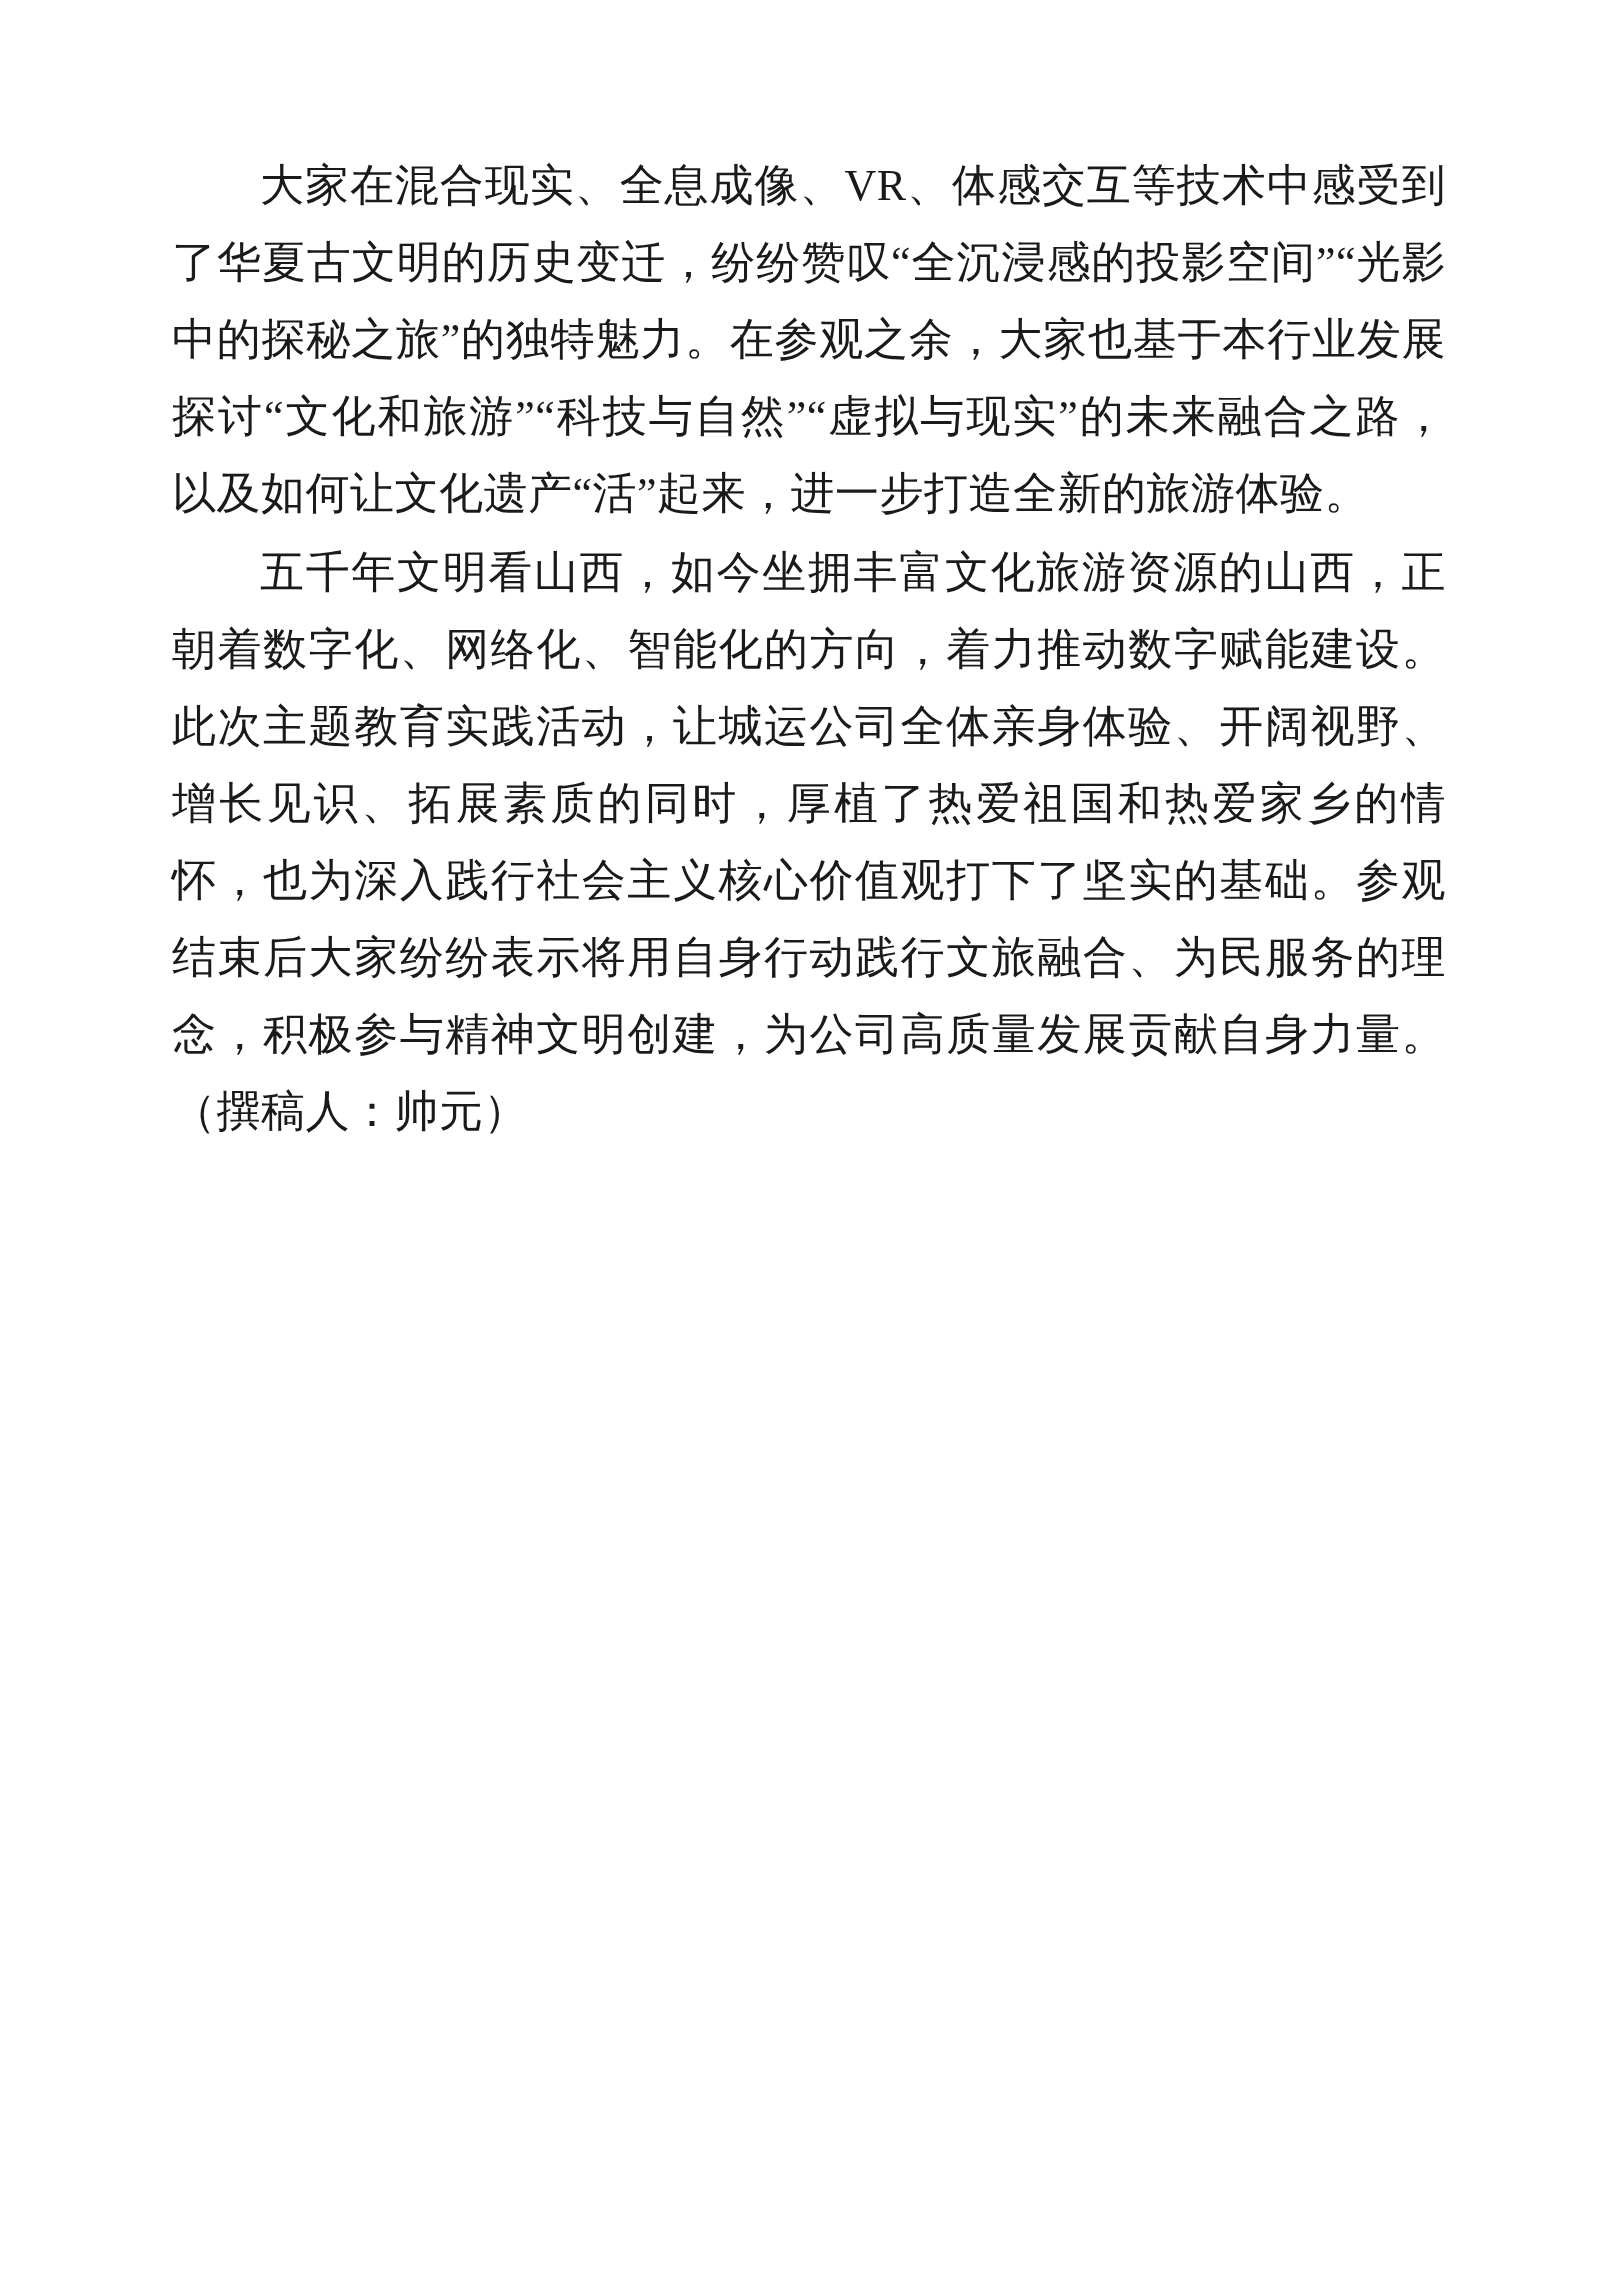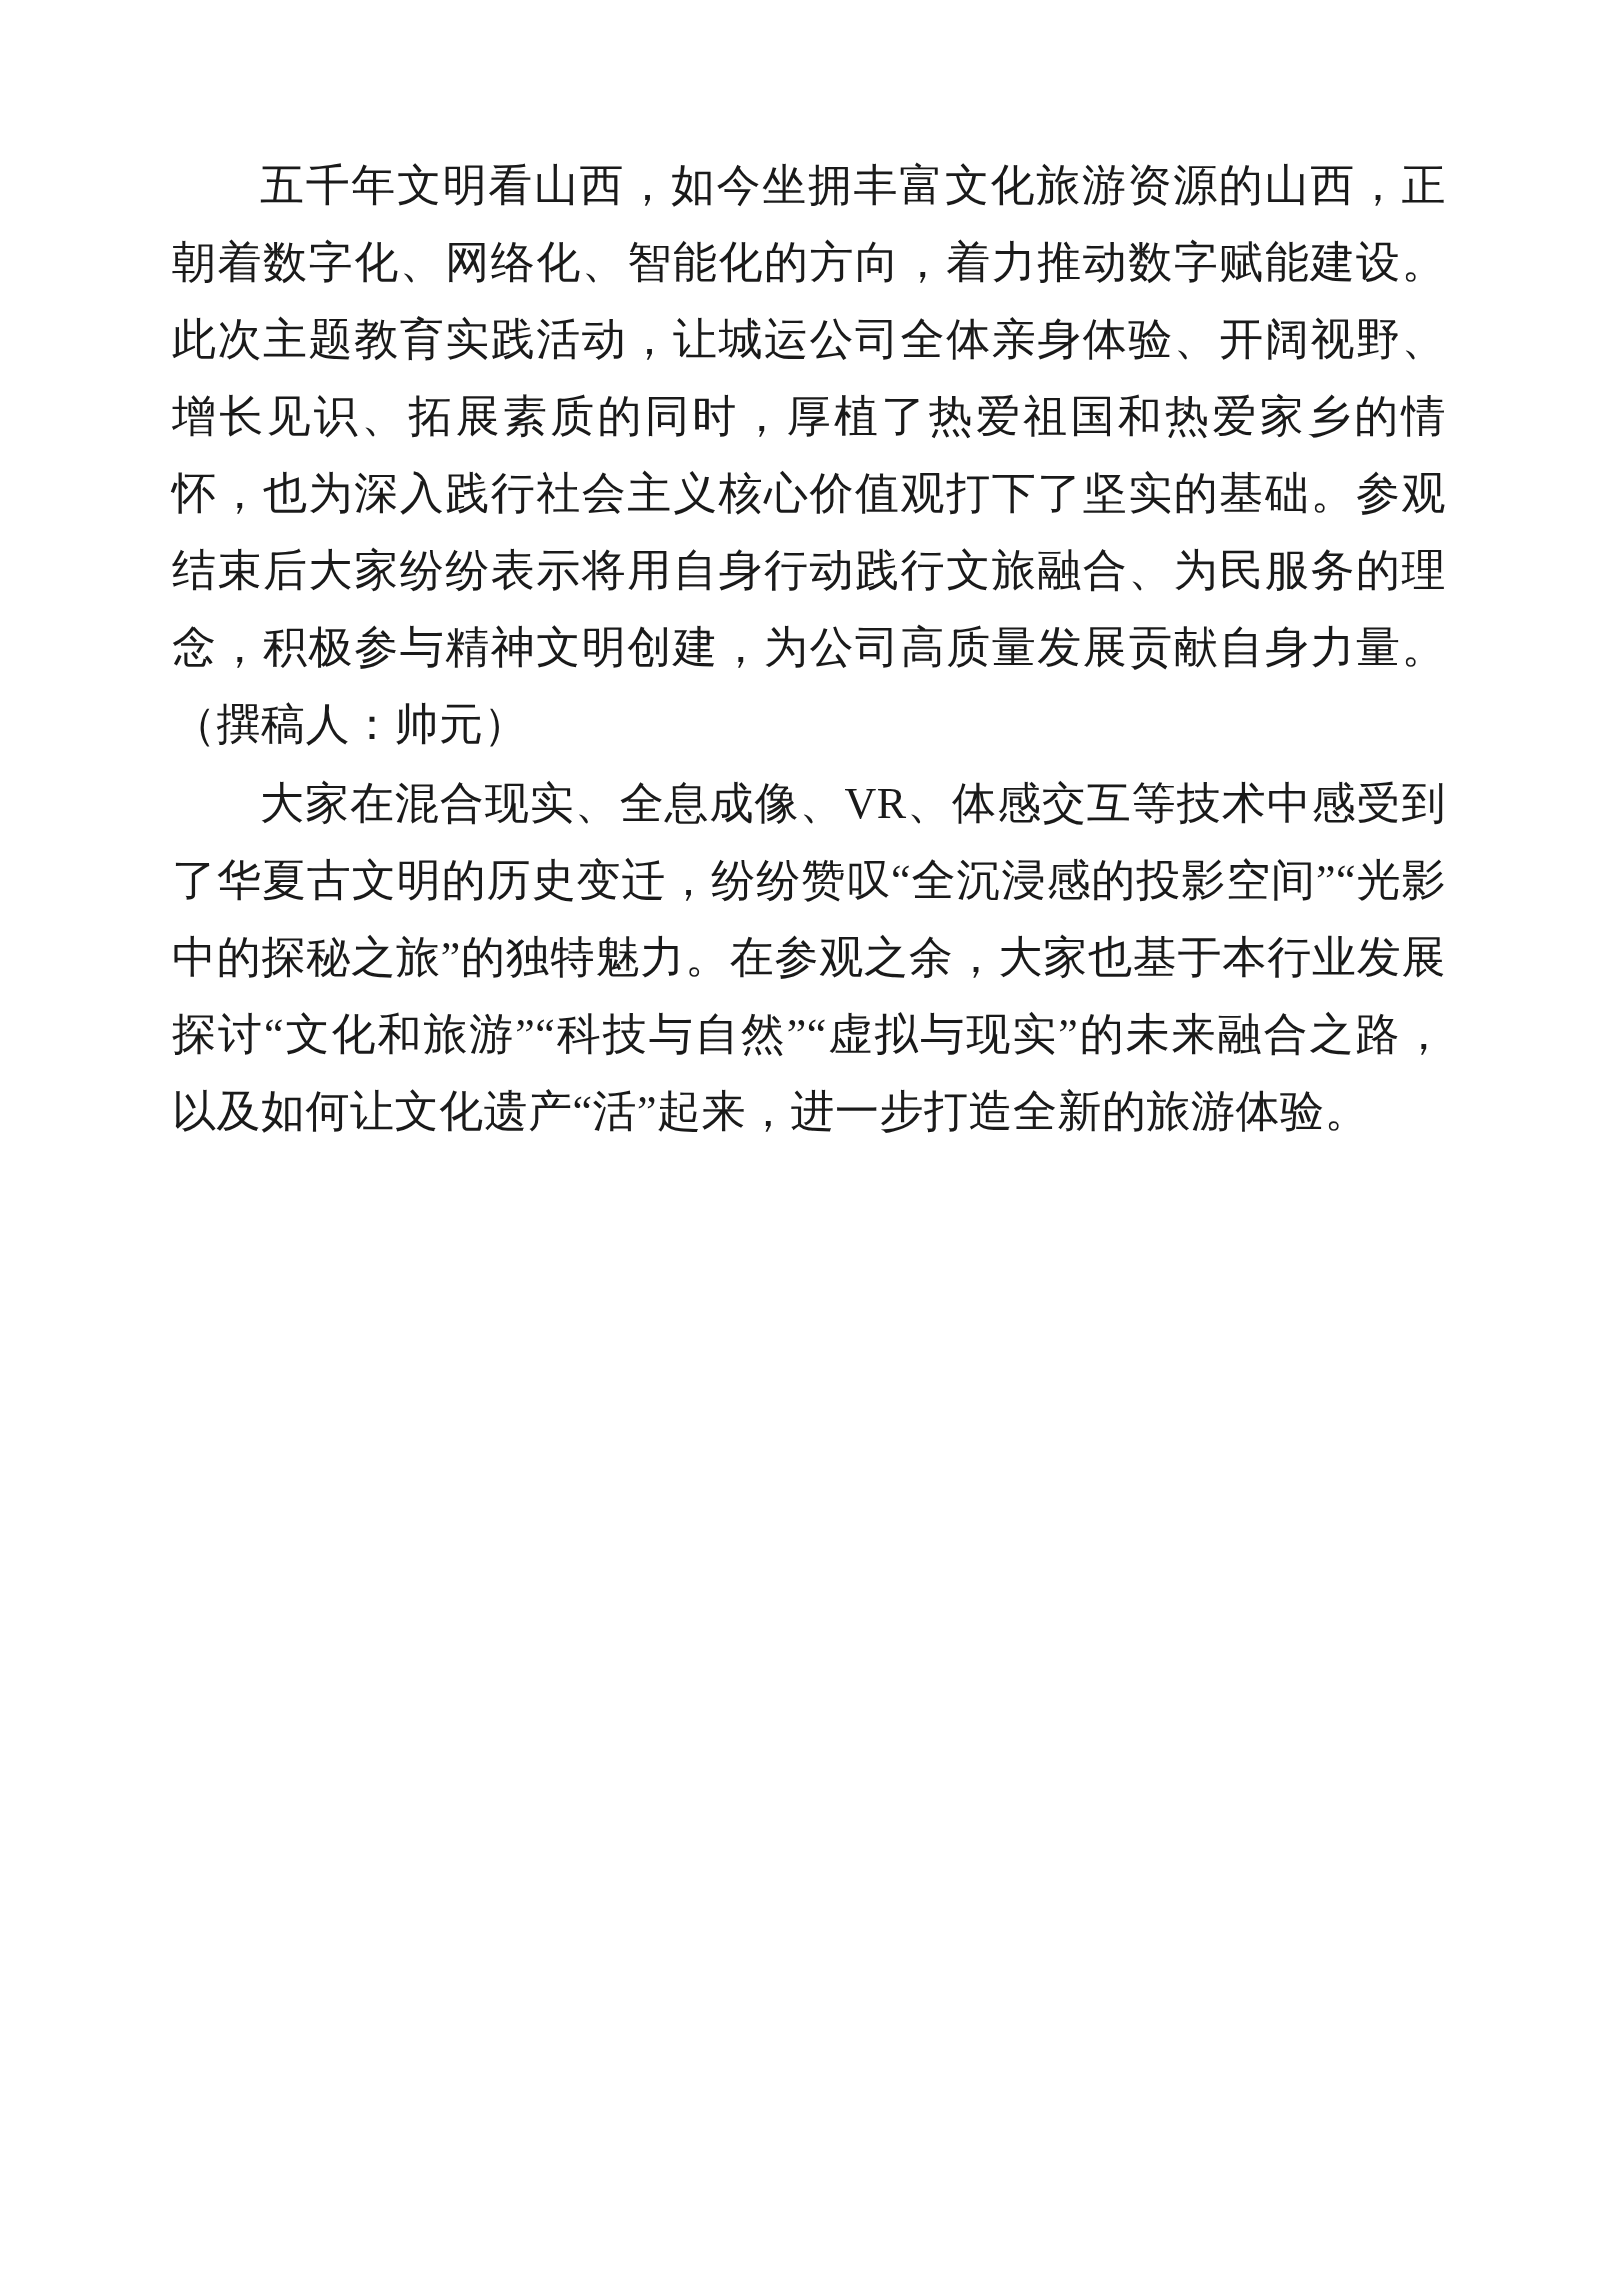--- a/index.html
+++ b/index.html
@@ -29,17 +29,17 @@
     margin: 0 0 2px 0;
     letter-spacing: 0.5px;
     font-weight: 400;
   }
 </style>
 </head>
 <body>
 
 <div class="page">
   <div class="doc-body">
+    <p class="para">大家在混合现实、全息成像、VR、体感交互等技术中感受到了华夏古文明的历史变迁，纷纷赞叹“全沉浸感的投影空间”“光影中的探秘之旅”的独特魅力。在参观之余，大家也基于本行业发展探讨“文化和旅游”“科技与自然”“虚拟与现实”的未来融合之路，以及如何让文化遗产“活”起来，进一步打造全新的旅游体验。</p>
     <p class="para">五千年文明看山西，如今坐拥丰富文化旅游资源的山西，正朝着数字化、网络化、智能化的方向，着力推动数字赋能建设。此次主题教育实践活动，让城运公司全体亲身体验、开阔视野、增长见识、拓展素质的同时，厚植了热爱祖国和热爱家乡的情怀，也为深入践行社会主义核心价值观打下了坚实的基础。参观结束后大家纷纷表示将用自身行动践行文旅融合、为民服务的理念，积极参与精神文明创建，为公司高质量发展贡献自身力量。（撰稿人：帅元）</p>
-    <p class="para">大家在混合现实、全息成像、VR、体感交互等技术中感受到了华夏古文明的历史变迁，纷纷赞叹“全沉浸感的投影空间”“光影中的探秘之旅”的独特魅力。在参观之余，大家也基于本行业发展探讨“文化和旅游”“科技与自然”“虚拟与现实”的未来融合之路，以及如何让文化遗产“活”起来，进一步打造全新的旅游体验。</p>
   </div>
 </div>
 
 
 </body></html>

